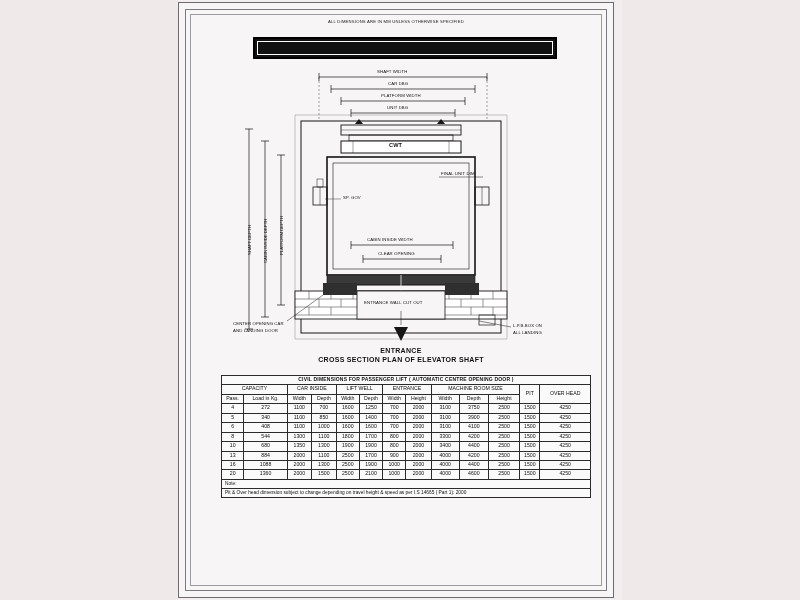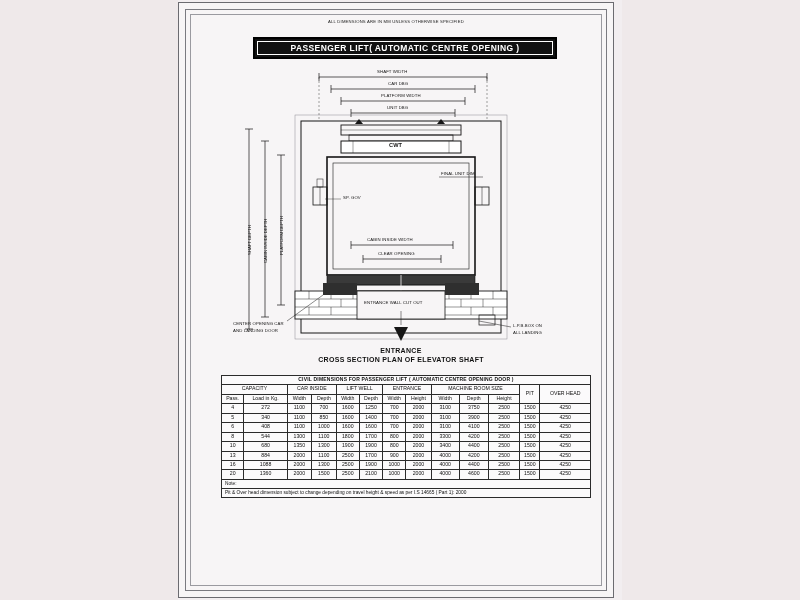--- a/index.html
+++ b/index.html
@@ -89,21 +89,20 @@
   <div class="side-shade" style="right:0;"></div>
 
   <div class="paper">
     <div class="paper-inner">
       <div class="paper-inner2">
 
         <div class="top-note">ALL DIMENSIONS ARE IN  MM UNLESS OTHERWISE SPECIFIED</div>
 
         <div class="title-box">
           <div class="inner"></div>
-          <span>PASSENGER LIFT( AUTOMATIC CENTRE OPENING )</span>
         </div>
 
         <div class="canvas">
           <svg width="420" height="310" viewBox="0 0 420 310">
             <g fill="none" stroke="#161616" stroke-width="0.7">
 
               <rect x="110" y="62" width="200" height="212" stroke-width="1"></rect>
 
               <rect x="104" y="56" width="212" height="224" stroke="#8d8d93" stroke-width="0.5"></rect>
 

